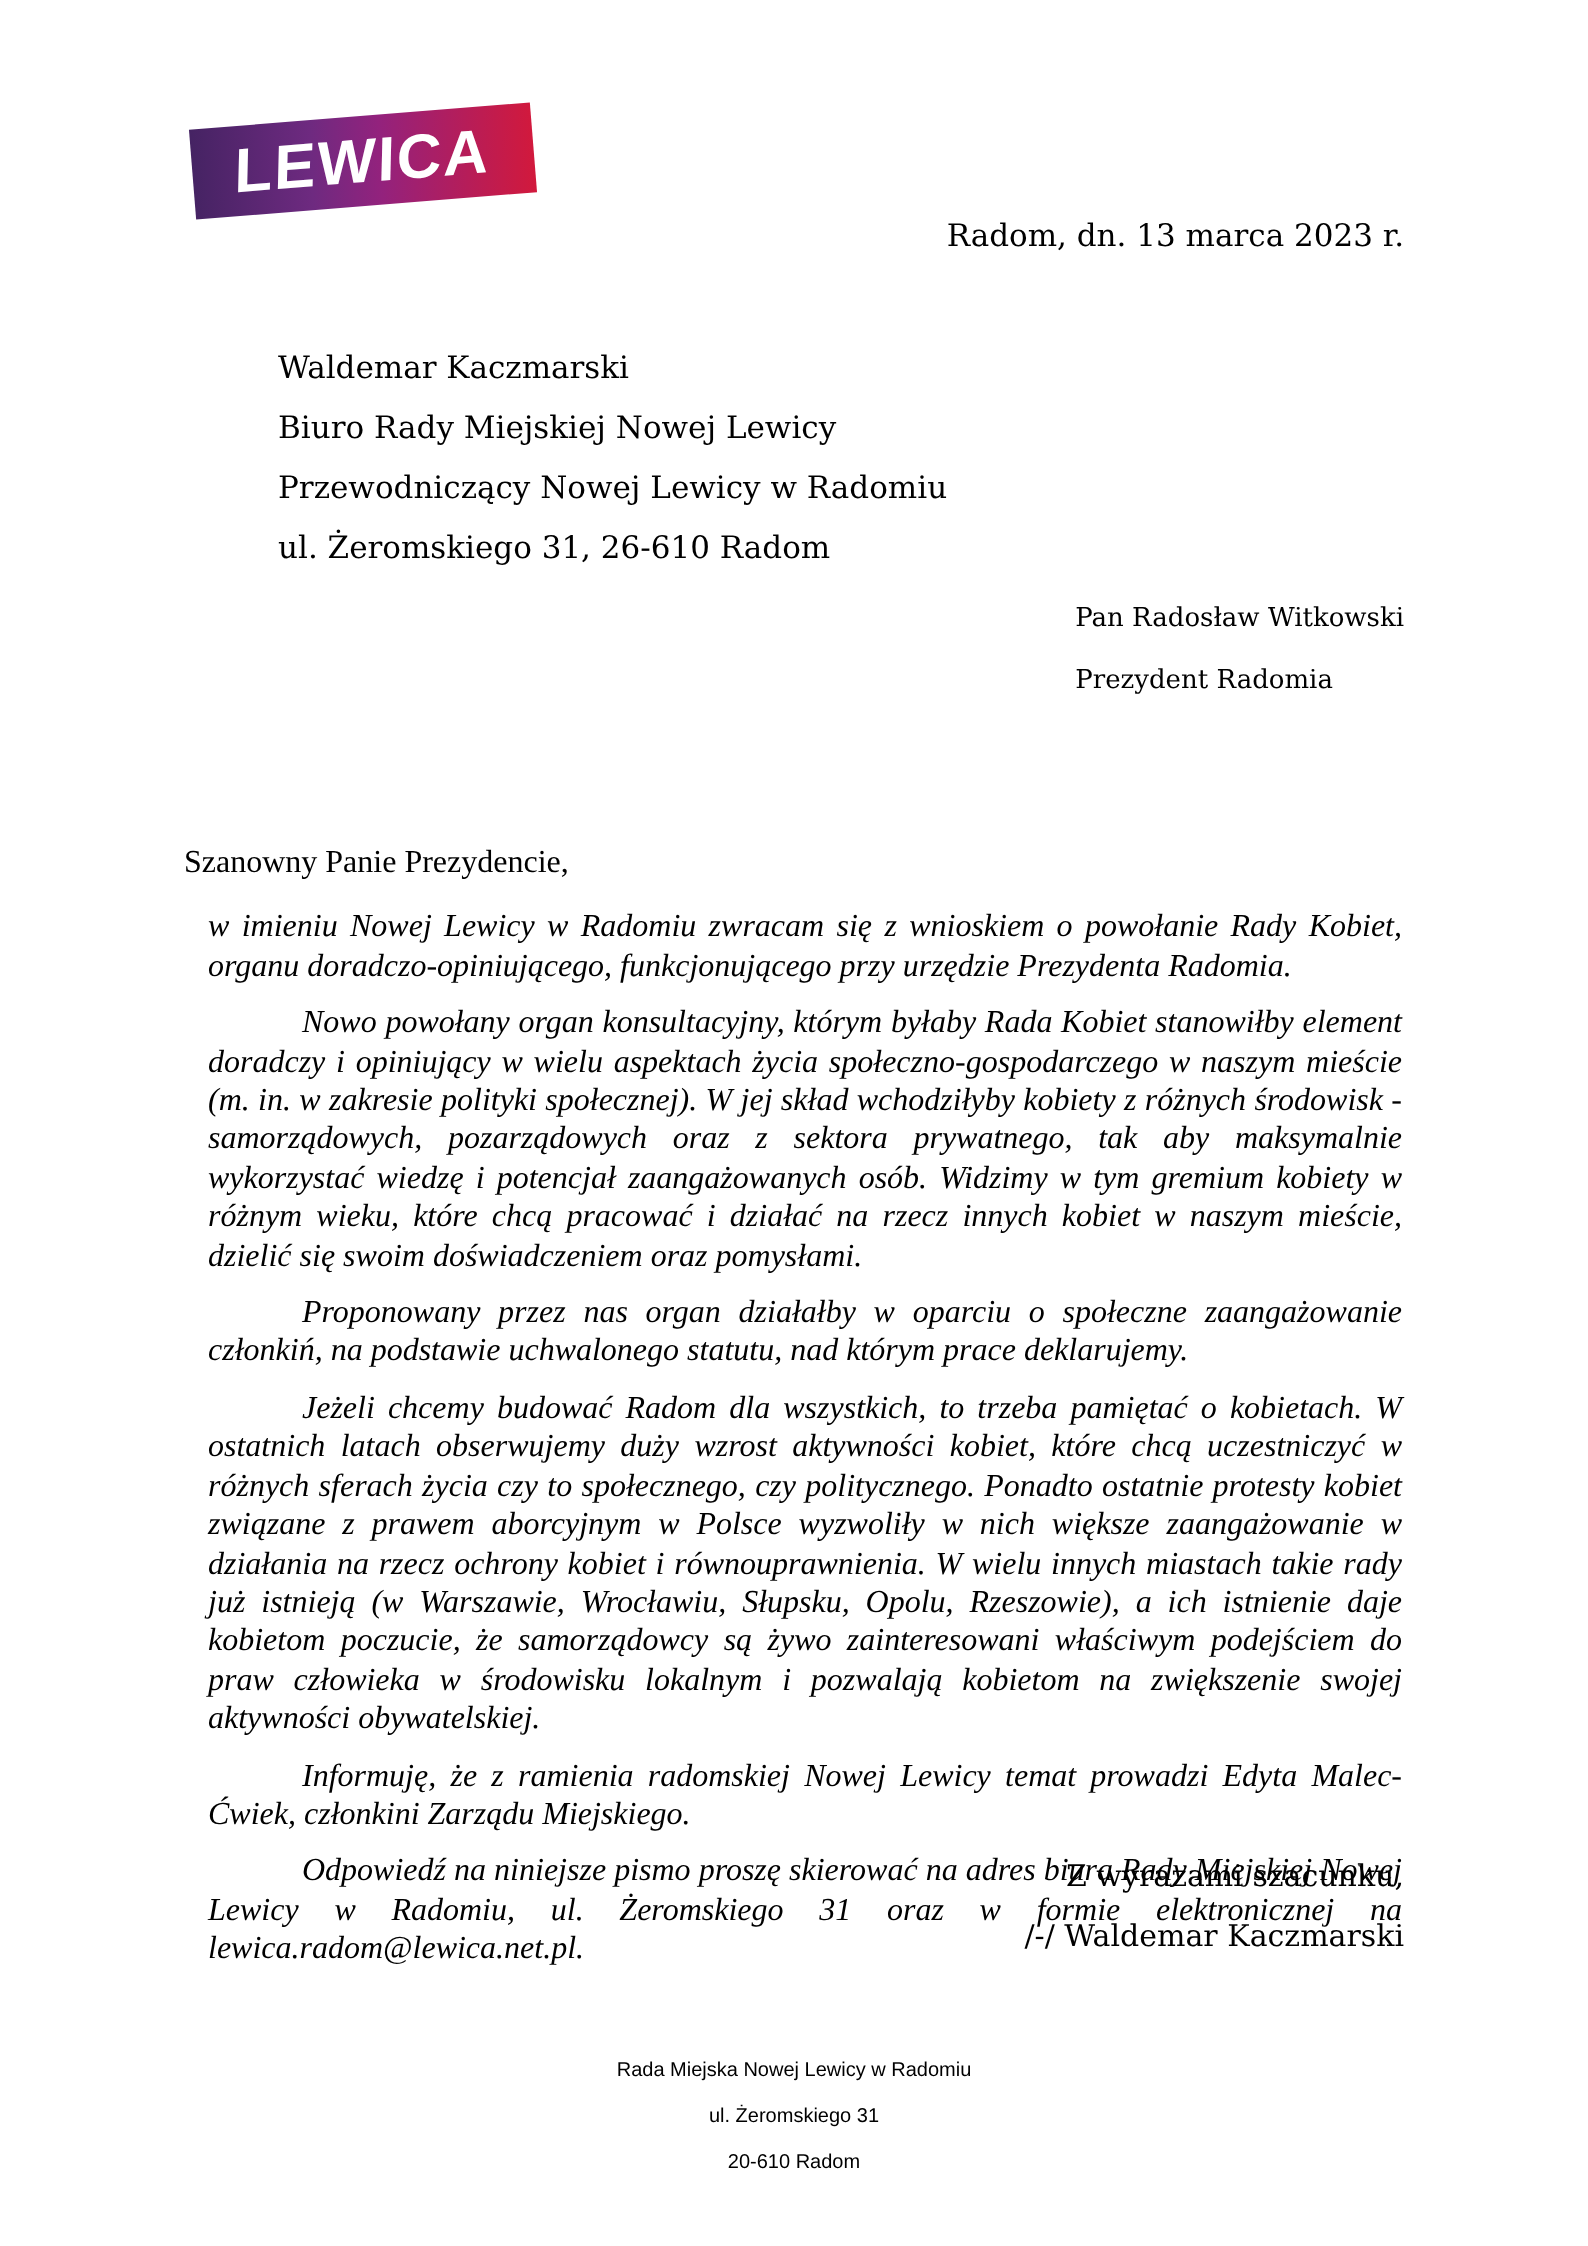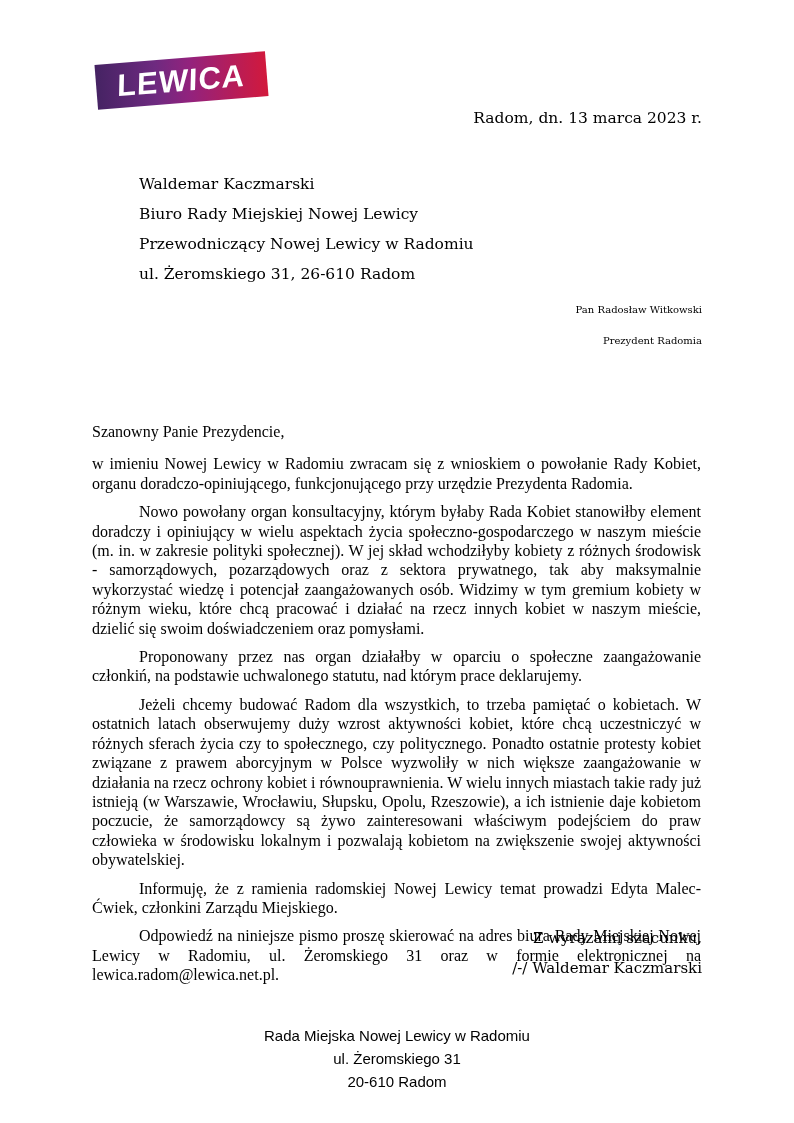--- a/index.html
+++ b/index.html
@@ -54,39 +54,38 @@
     top: 175px;
     font-family: "DejaVu Serif", serif;
     font-size: 15.5px;
     margin-left: 45px;
   }
   .sender .line { margin-bottom: 11.5px; line-height: 18.5px; white-space: nowrap; }
   .recipient {
     position: absolute;
     right: 92px;
     top: 301px;
-    text-align: right;
     font-family: "DejaVu Serif", serif;
-    font-size: 10px;
+    font-size: 13px;
   }
   .recipient .line { margin-bottom: 12.5px; line-height: 18.5px; white-space: nowrap; }
 
   
   .body-block {
     position: absolute;
     left: 92px;
     right: 93px;
     top: 422px;
     font-family: "Liberation Serif", serif;
     font-size: 16px;
     line-height: 19.4px;
     text-align: justify;
   }
   .salutation { margin: 0 0 13px 0; text-align: left; }
-  .body-block p { margin: 0 0 9px 0; text-indent: 47px; }
+  .body-block p { margin: 0 0 9px 12px; text-indent: 47px; font-style: italic; }
   .body-block p.no-indent { text-indent: 0; }
 
   
   .closing {
     position: absolute;
     right: 92px;
     top: 929px;
     text-align: right;
     font-family: "DejaVu Serif", serif;
     font-size: 15px;
@@ -94,21 +93,21 @@
   .closing .line { margin-bottom: 11px; line-height: 19px; white-space: nowrap; }
 
   
   .footer {
     position: absolute;
     left: 0;
     right: 0;
     top: 1024px;
     text-align: center;
     font-family: "Liberation Sans", sans-serif;
-    font-size: 15px;
+    font-size: 10px;
     line-height: 23px;
     color: #000000;
   }
 </style>
 </head>
 <body>
 
 <div class="page">
 
   <div class="logo">

